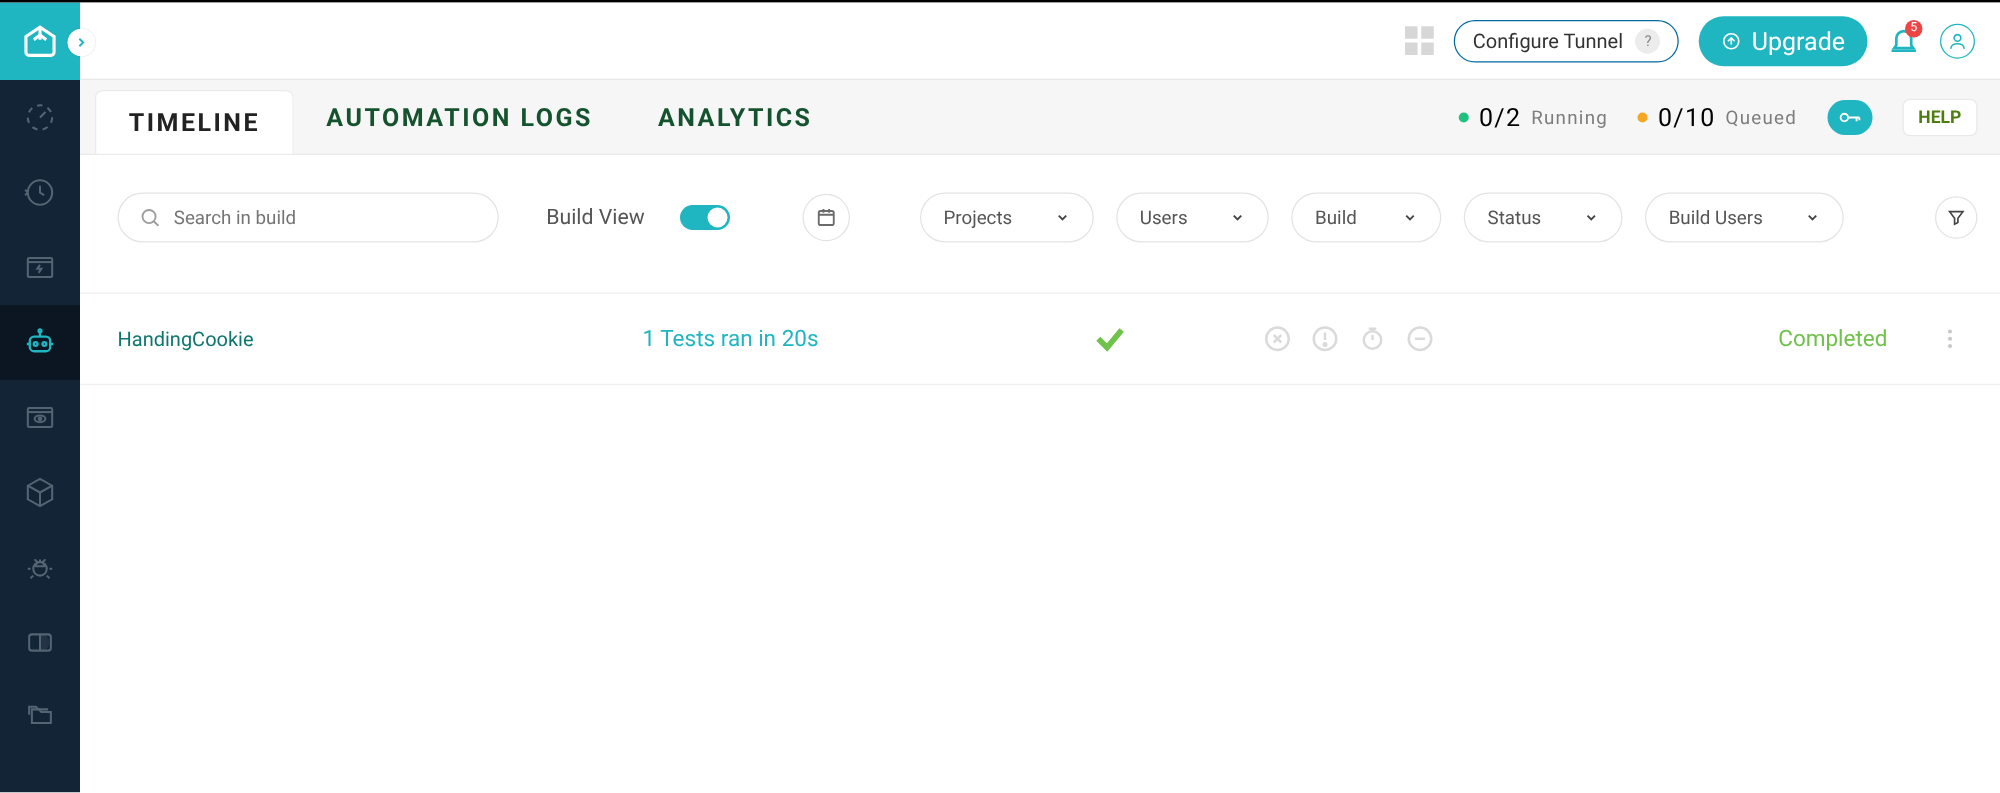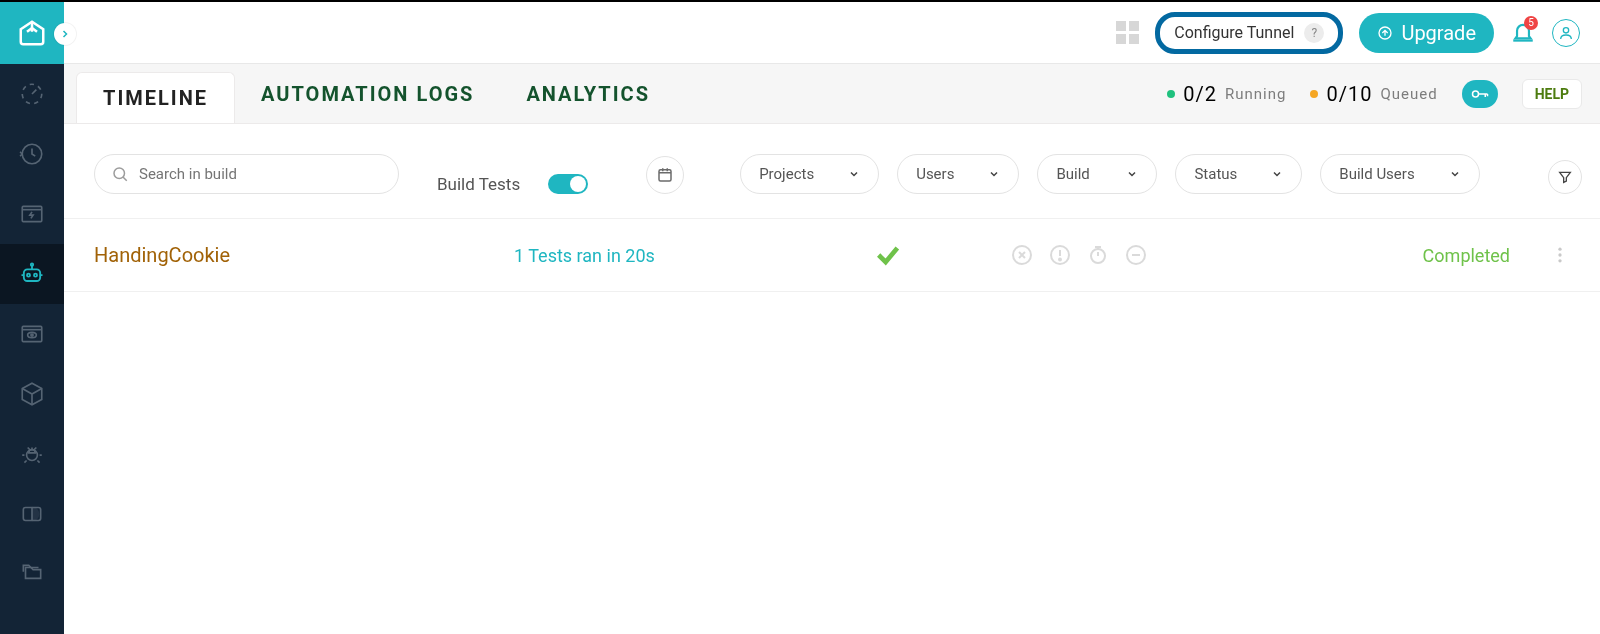--- a/index.html
+++ b/index.html
@@ -10,49 +10,49 @@
 .brand .expand{position:absolute;right:-12px;top:21px;width:22px;height:22px;border-radius:50%;background:#fff;display:flex;align-items:center;justify-content:center;box-shadow:0 0 0 1px rgba(0,0,0,.05)}
 .navitems{width:100%;display:flex;flex-direction:column;align-items:center}
 .nav{width:64px;height:60px;display:flex;align-items:center;justify-content:center;color:#6c7a88;cursor:pointer}
 .nav.active{background:#0b1622}
 .nav svg{opacity:.75}
 .nav.active svg{opacity:1;color:#1fb6c1}
 .main{flex:1;display:flex;flex-direction:column;background:#fff}
 .topbar{height:62px;border-bottom:1px solid #e8e8e8;display:flex;align-items:center;justify-content:flex-end;padding:0 20px;gap:16px}
 .grid4{display:grid;grid-template-columns:10px 10px;grid-template-rows:10px 10px;gap:3px}
 .grid4 div{background:#d7d7d7}
-.tunnel{border:5px solid #0369a1;border-radius:20px;padding:6px 14px;display:flex;align-items:center;gap:10px;font-size:16px;color:#333;cursor:pointer}
+.tunnel{border:1px solid #0369a1;border-radius:20px;padding:6px 14px;display:flex;align-items:center;gap:10px;font-size:16px;color:#333;cursor:pointer}
 .tunnel .q{width:20px;height:20px;border-radius:50%;background:#ececec;display:flex;align-items:center;justify-content:center;font-size:12px;color:#888}
 .upgrade{background:#1fb6c1;color:#fff;border:none;border-radius:20px;padding:8px 18px;font-size:20px;display:flex;align-items:center;gap:8px;cursor:pointer}
 .bell{position:relative;color:#1fb6c1;cursor:pointer}
 .bell .badge{position:absolute;top:-4px;right:-2px;background:#ef4444;color:#fff;font-size:10px;line-height:14px;min-width:14px;text-align:center;border-radius:8px;padding:0 2px}
 .avatar{width:28px;height:28px;border:1.5px solid #1fb6c1;border-radius:50%;display:flex;align-items:center;justify-content:center;color:#1fb6c1;cursor:pointer}
 .tabs{height:60px;background:#f6f6f6;border-bottom:1px solid #eceaea;display:flex;align-items:stretch;padding-left:12px}
 .tab{display:flex;align-items:center;padding:0 26px;font-size:20px;letter-spacing:2px;font-weight:700;color:#14532d;cursor:pointer}
 .tab.active{background:#fff;color:#222;border:1px solid #eceaea;border-bottom:none;border-top-left-radius:6px;border-top-right-radius:6px;margin-top:8px}
 .tabs .spacer{flex:1}
 .counters{display:flex;align-items:center;gap:24px;padding-right:18px}
 .counter{display:flex;align-items:center;gap:8px;color:#7d7d7d;font-size:15px;letter-spacing:1px}
 .dot{width:8px;height:8px;border-radius:50%}
 .counter .val{font-size:20px;color:#000000;letter-spacing:1px}
 .keyfab{width:36px;height:28px;background:#1fb6c1;border-radius:16px;display:flex;align-items:center;justify-content:center;color:#fff;cursor:pointer}
 .help{border:1px solid #e9e9e9;background:#fff;border-radius:6px;padding:6px 12px;font-size:14px;font-weight:700;color:#4d7c0f;cursor:pointer}
-.filters{padding:30px 18px 24px 30px;display:flex;align-items:flex-end;border-bottom:1px solid #f0f0f0;gap:18px}
+.filters{padding:30px 18px 40px 30px;display:flex;align-items:center;border-bottom:1px solid #f0f0f0;gap:18px}
 .search{display:flex;align-items:center;border:1px solid #e3e3e3;border-radius:22px;padding:0 16px;height:40px;width:305px}
 .search input{border:none;outline:none;font-size:15px;flex:1;background:transparent;color:#555}
 .search svg{color:#9c9c9c;margin-right:10px}
 .bvlabel{font-size:17px;color:#555;margin-left:20px}
 .toggle{width:40px;height:20px;background:#1fb6c1;border-radius:10px;position:relative;cursor:pointer;margin-left:10px}
 .toggle .knob{position:absolute;right:2px;top:2px;width:16px;height:16px;background:#fff;border-radius:50%}
 .iconbtn{width:38px;height:38px;border:1px solid #e3e3e3;border-radius:22px;display:flex;align-items:center;justify-content:center;color:#6b6b6b;cursor:pointer;margin-left:40px}
 .ddl{border:1px solid #e3e3e3;border-radius:22px;height:40px;padding:0 18px;display:flex;align-items:center;gap:34px;font-size:15px;color:#555;cursor:pointer;min-width:120px;justify-content:space-between}
 .filtericon{margin-left:auto;width:34px;height:34px;border:1px solid #e3e3e3;border-radius:50%;display:flex;align-items:center;justify-content:center;color:#444;cursor:pointer}
 .row{display:flex;align-items:center;padding:22px 30px;border-bottom:1px solid #f0f0f0}
 .row .info{width:420px}
-.row .title{font-size:20px;color:#a16207}
+.row .title{font-size:16px;color:#0f766e}
 .row .meta{font-size:15px;color:#9a9a9a;margin-top:4px}
 .row .summary{color:#1fb6c1;font-size:18px;width:300px}
 .row .icons{display:flex;align-items:center;gap:14px;color:#c2c2c2;margin-left:60px}
 .row .check{color:#6fc24a}
 .row .icons svg{display:block}
 .row .icons .muted{opacity:.6}
 .row .status{margin-left:auto;color:#6fc24a;font-size:18px}
 .kebab{color:#c9c9c9;cursor:pointer;margin-left:40px}
 svg{display:block}
 </style>
@@ -201,21 +201,21 @@
   </div>
 
   <div class="filters">
     <div class="search">
       <svg width="18" height="18" viewBox="0 0 24 24" fill="none" stroke="currentColor" stroke-width="2">
           <circle cx="11" cy="11" r="7"></circle>
           <path d="M21 21l-5-5"></path>
         </svg>
       <input placeholder="Search in build" style="">
     </div>
-    <span class="bvlabel">Build Tests</span>
+    <span class="bvlabel">Build View</span>
     <div class="toggle">
         <div class="knob"></div>
       </div>
     <div class="iconbtn">
       <svg width="18" height="18" viewBox="0 0 24 24" fill="none" stroke="currentColor" stroke-width="2">
           <rect x="4" y="5" width="16" height="15" rx="2"></rect>
           <path d="M4 9h16M9 3v4M15 3v4"></path>
         </svg>
     </div>
     <div style="width:20px"></div>

